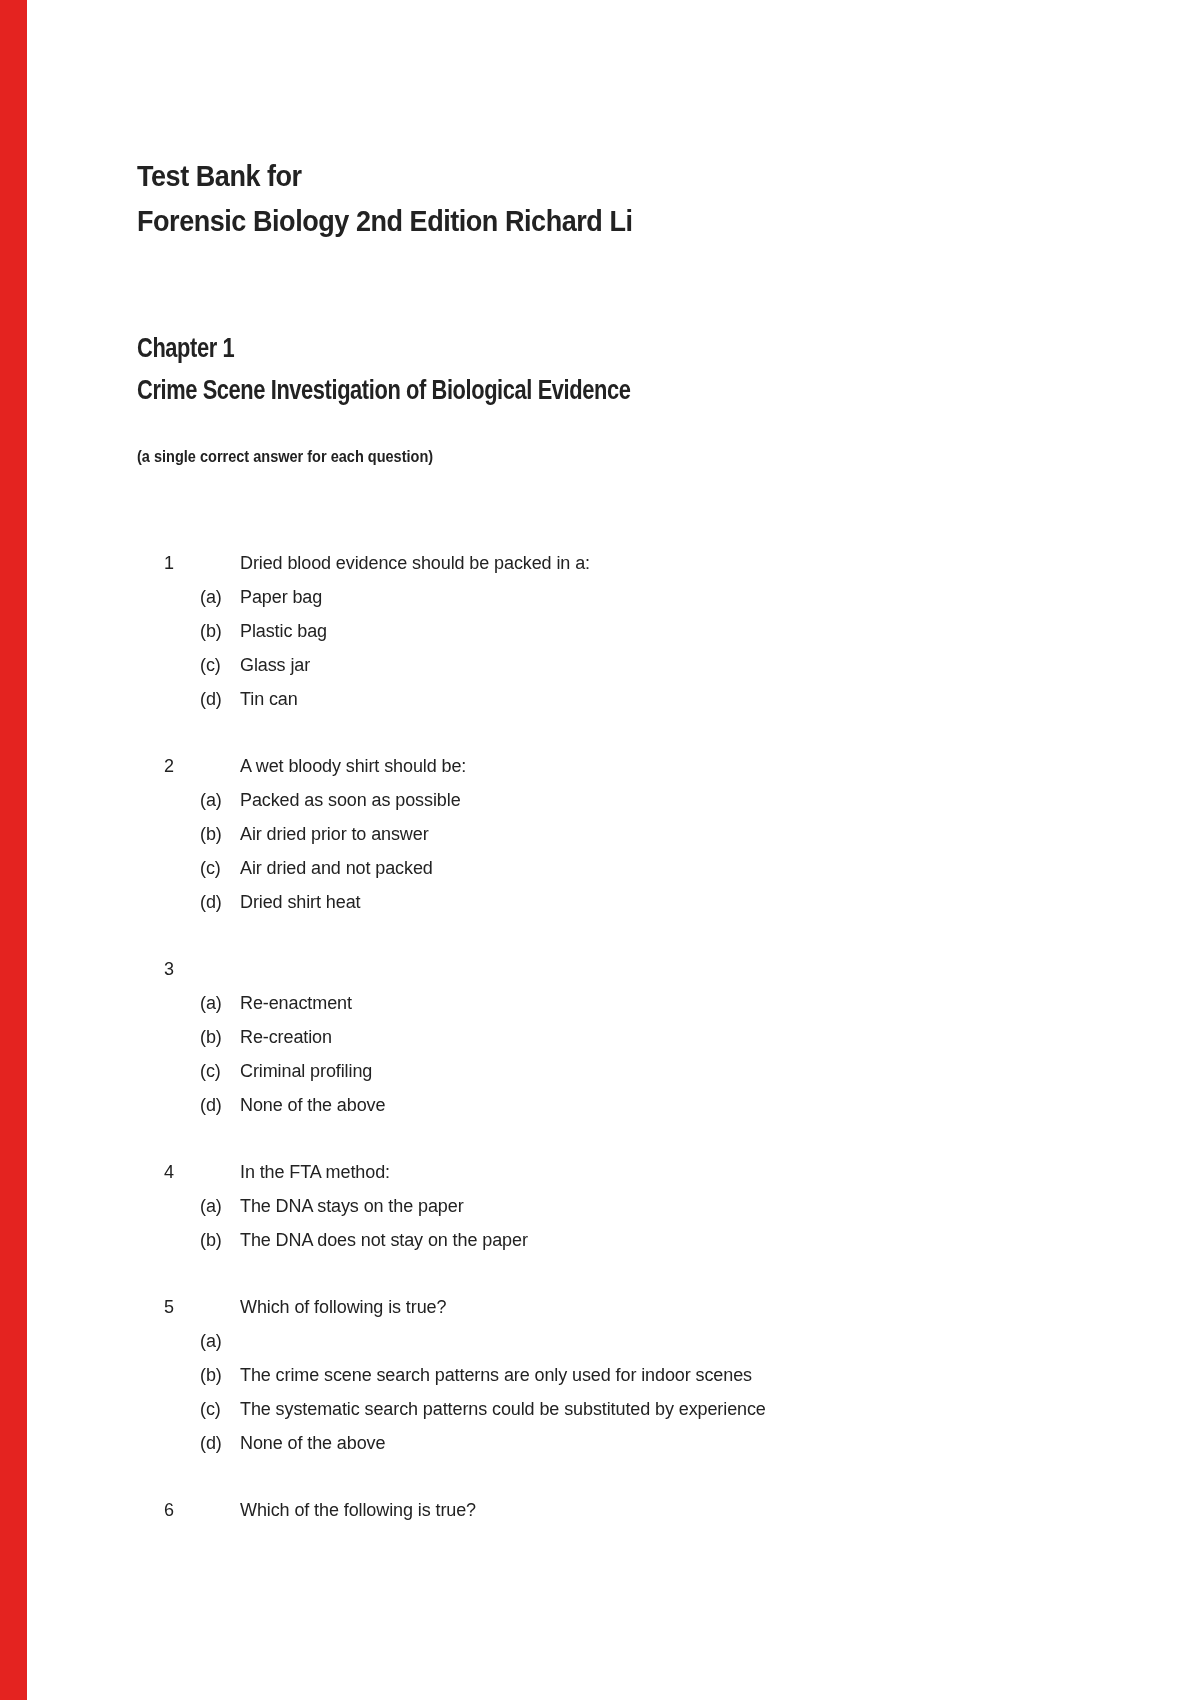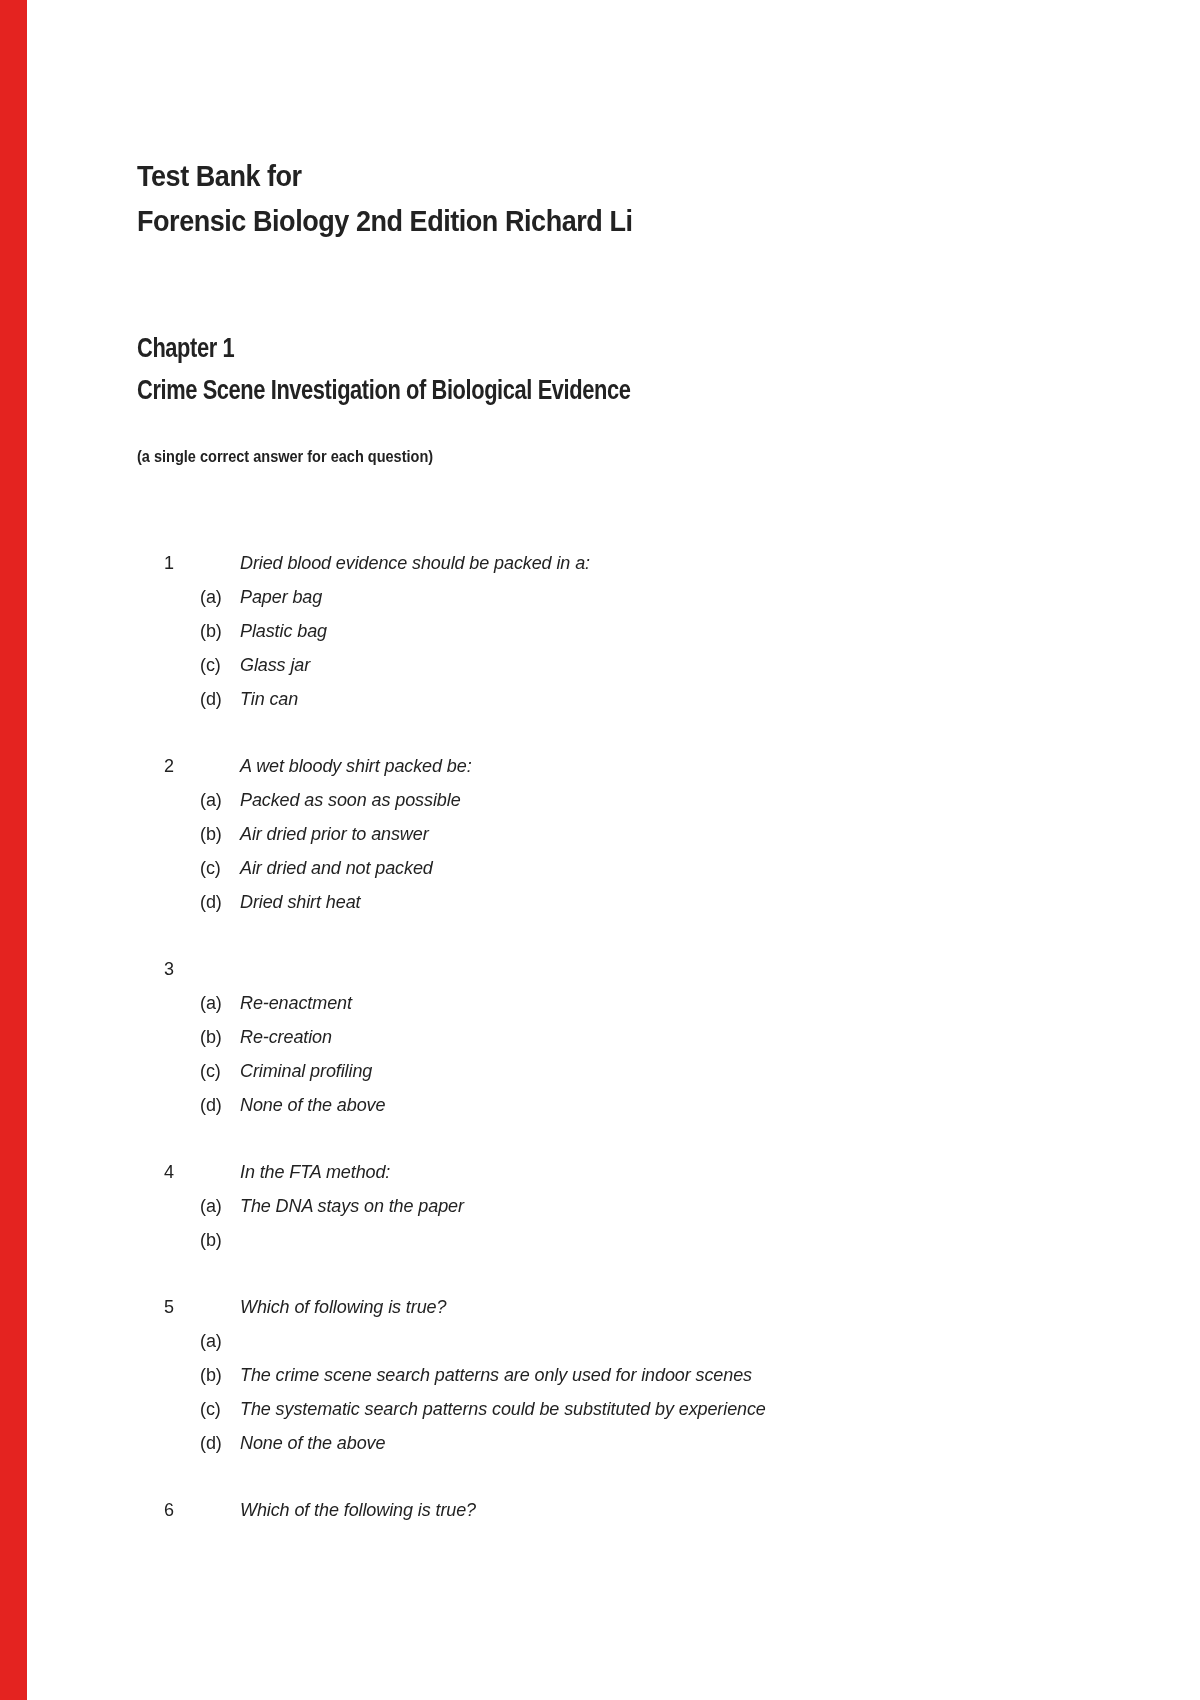--- a/index.html
+++ b/index.html
@@ -39,21 +39,21 @@
 
   .questions { position: absolute; left: 0; top: 546px; right: 0; }
   .q-block { margin-bottom: 33px; }
   .q-line, .opt-line {
     display: flex; align-items: baseline;
     font-size: 18px; line-height: 34px;
     letter-spacing: -0.1px; white-space: nowrap;
   }
   .q-num   { margin-left: 164px; width: 76px; flex: 0 0 auto; }
   .opt-label { margin-left: 200px; width: 40px; flex: 0 0 auto; }
-  .q-text, .opt-text { flex: 0 0 auto; font-style: italic; }
+  .q-text, .opt-text { flex: 0 0 auto; }
 </style>
 </head>
 <body style="color: rgb(34, 34, 34); background: rgb(255, 255, 255);">
 
 <div class="page">
 
   <div class="edge-bar" style="background: rgb(228, 35, 32);"></div>
 
   <header class="doc-title">
     <div>Test Bank for</div>
@@ -86,21 +86,21 @@
           <div class="opt-text">Glass jar</div>
         </div>
         <div class="opt-line">
           <div class="opt-label">(d)</div>
           <div class="opt-text">Tin can</div>
         </div>
       </div>
       <div class="q-block">
         <div class="q-line">
           <div class="q-num">2</div>
-          <div class="q-text">A wet bloody shirt packed be:</div>
+          <div class="q-text">A wet bloody shirt should be:</div>
         </div>
         <div class="opt-line">
           <div class="opt-label">(a)</div>
           <div class="opt-text">Packed as soon as possible</div>
         </div>
         <div class="opt-line">
           <div class="opt-label">(b)</div>
           <div class="opt-text">Air dried prior to answer</div>
         </div>
         <div class="opt-line">
@@ -137,20 +137,21 @@
         <div class="q-line">
           <div class="q-num">4</div>
           <div class="q-text">In the FTA method:</div>
         </div>
         <div class="opt-line">
           <div class="opt-label">(a)</div>
           <div class="opt-text">The DNA stays on the paper</div>
         </div>
         <div class="opt-line">
           <div class="opt-label">(b)</div>
+          <div class="opt-text">The DNA does not stay on the paper</div>
         </div>
       </div>
       <div class="q-block">
         <div class="q-line">
           <div class="q-num">5</div>
           <div class="q-text">Which of following is true?</div>
         </div>
         <div class="opt-line">
           <div class="opt-label">(a)</div>
         </div>

